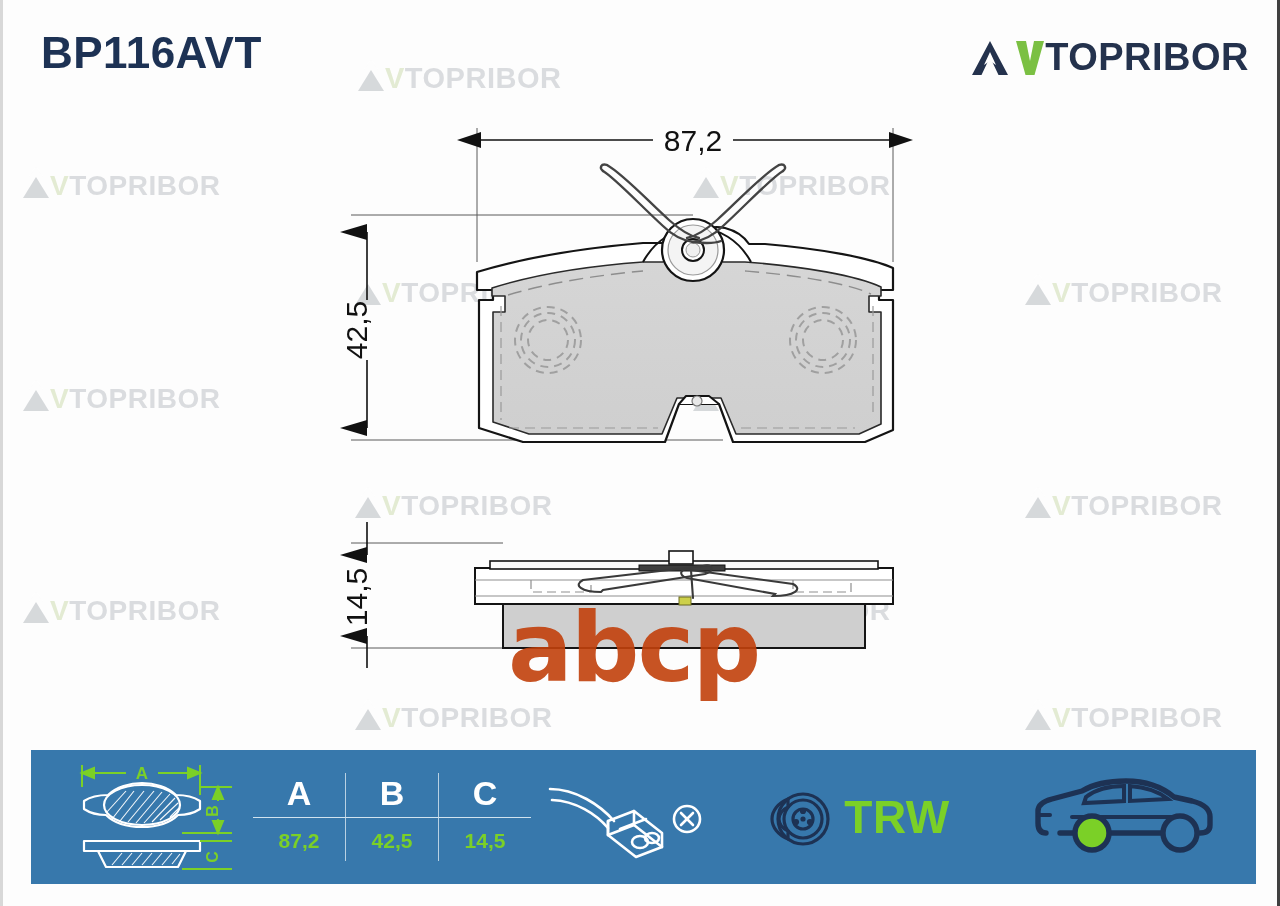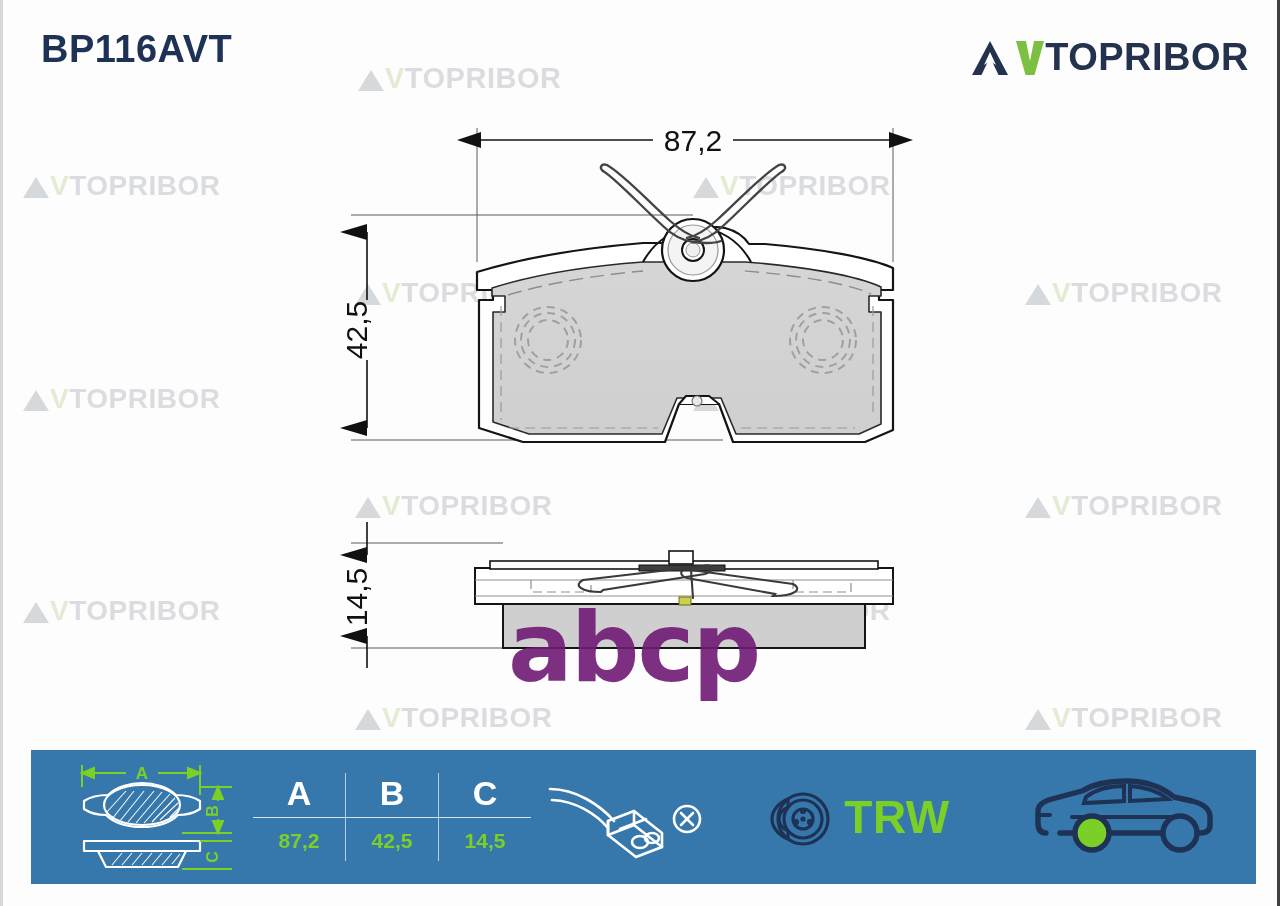--- a/index.html
+++ b/index.html
@@ -52,31 +52,31 @@
     display:inline-block;
     color:#dfe8cc;
     font-weight:700;
   }
 
   .abcp{
     position:absolute;
     left:505px;top:592px;
     font-size:96px;
     font-weight:700;
-    color:#701a75;
+    color:#c2410c;
     letter-spacing:-2px;
     user-select:none;pointer-events:none;
     font-family:"DejaVu Sans", sans-serif;
     opacity:.9;
   }
 
   
   .sku{
     position:absolute;left:38px;top:28px;
-    font-size:38px;font-weight:700;
+    font-size:44px;font-weight:700;
     color:#1d3254;letter-spacing:.5px;
   }
   .brand{
     position:absolute;right:28px;top:36px;
     font-size:38px;font-weight:700;
     color:#24324d;letter-spacing:.5px;
     display:flex;align-items:center;
   }
   .brand .mark{margin-right:2px;display:block;}
 

